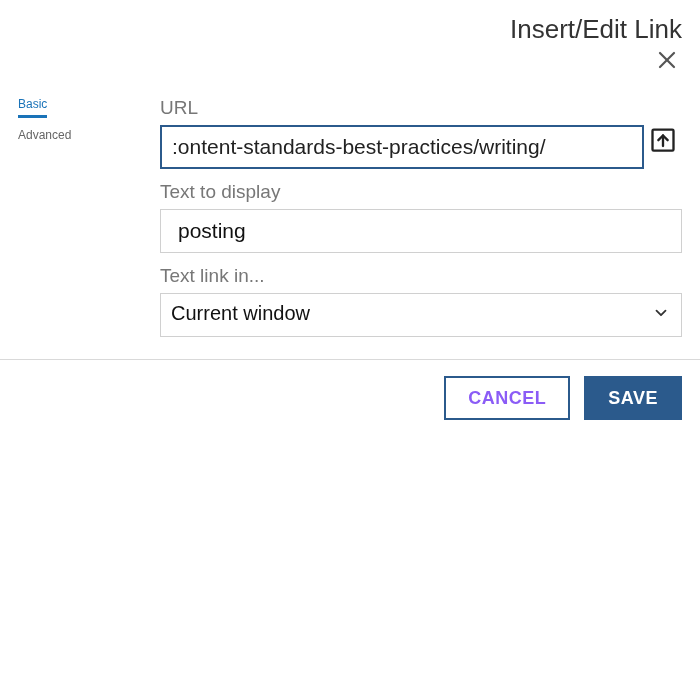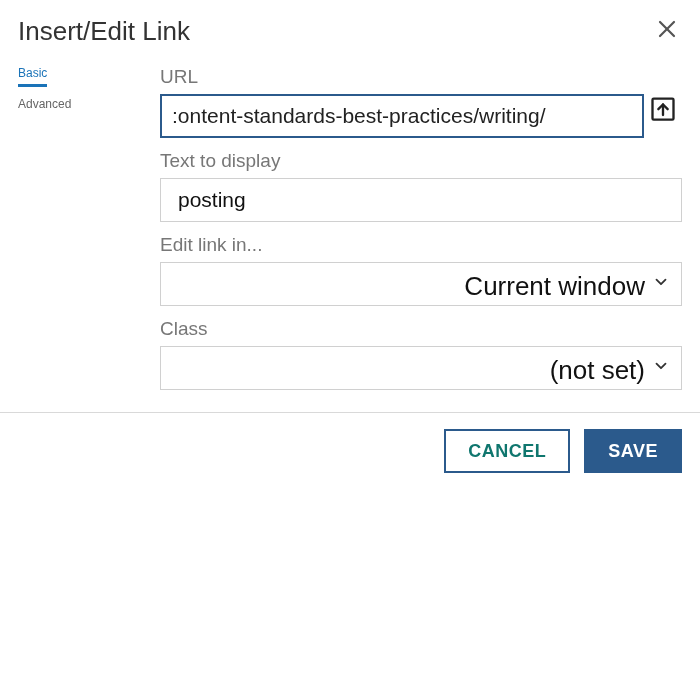--- a/index.html
+++ b/index.html
@@ -8,23 +8,24 @@
       width: 700px; height: 700px;
       background: #fff;
       color: #222;
       font-size: 18px;
     }
     .dialog {
       padding: 14px 18px 0 18px;
     }
     .header {
       display: flex;
-      align-items: center;
+      align-items: flex-end;
       justify-content: space-between;
       margin-bottom: 18px;
+      flex-direction: column;
     }
     .title {
       font-size: 26px;
       font-weight: 400;
       color: #333;
     }
     .close-btn {
       font-size: 26px;
       color: #555;
       cursor: pointer;
@@ -97,27 +98,26 @@
       background: #fff;
     }
     .select-wrap {
       position: relative;
       width: 100%;
     }
     .selectbox {
       width: 100%;
       border: 1px solid #d0d0d0;
       padding: 8px 36px 8px 10px;
-      font-size: 26px;
+      font-size: 20px;
       color: #111;
       height: 44px;
       background: #fff;
       cursor: pointer;
       appearance: none;
-      text-align: right;
       -webkit-appearance: none;
     }
     .chevron {
       position: absolute;
       right: 12px;
       top: 50%;
       transform: translateY(-50%);
       pointer-events: none;
       color: #333;
     }
@@ -136,21 +136,21 @@
       font-weight: 600;
       letter-spacing: 0.5px;
       cursor: pointer;
       border: 2px solid #2b5a8c;
       display: inline-flex;
       align-items: center;
       justify-content: center;
     }
     .btn-cancel {
       background: #fff;
-      color: #0f766e;
+      color: #8b5cf6;
     }
     .btn-save {
       background: #2b5a8c;
       color: #fff;
     }
   </style>
 </head>
 <body>
 
 <div class="dialog">
@@ -186,42 +186,31 @@
         </div>
       </div>
 
       <div class="field">
         <div class="label">Text to display</div>
         <input type="text" class="textinput" value="posting" style="">
       </div>
 
 
       <div class="field">
-        <div class="label">Edit link in...</div>
+        <div class="label">Text link in...</div>
         <div class="select-wrap">
           <div class="selectbox">Current window</div>
           <span class="chevron">
             <svg width="18" height="18" viewBox="0 0 20 20" fill="none" stroke="currentColor" stroke-width="2" stroke-linecap="round" stroke-linejoin="round">
                 <polyline points="5 8 10 13 15 8"></polyline>
               </svg>
           </span>
         </div>
       </div>
 
-      <div class="field">
-        <div class="label">Class</div>
-        <div class="select-wrap">
-          <div class="selectbox">(not set)</div>
-          <span class="chevron">
-            <svg width="18" height="18" viewBox="0 0 20 20" fill="none" stroke="currentColor" stroke-width="2" stroke-linecap="round" stroke-linejoin="round">
-                <polyline points="5 8 10 13 15 8"></polyline>
-              </svg>
-          </span>
-        </div>
-      </div>
 
 
     </div>
   </div>
 </div>
 
 <div class="footer">
   <div class="btn btn-cancel">CANCEL</div>
   <div class="btn btn-save">SAVE</div>
 </div>

